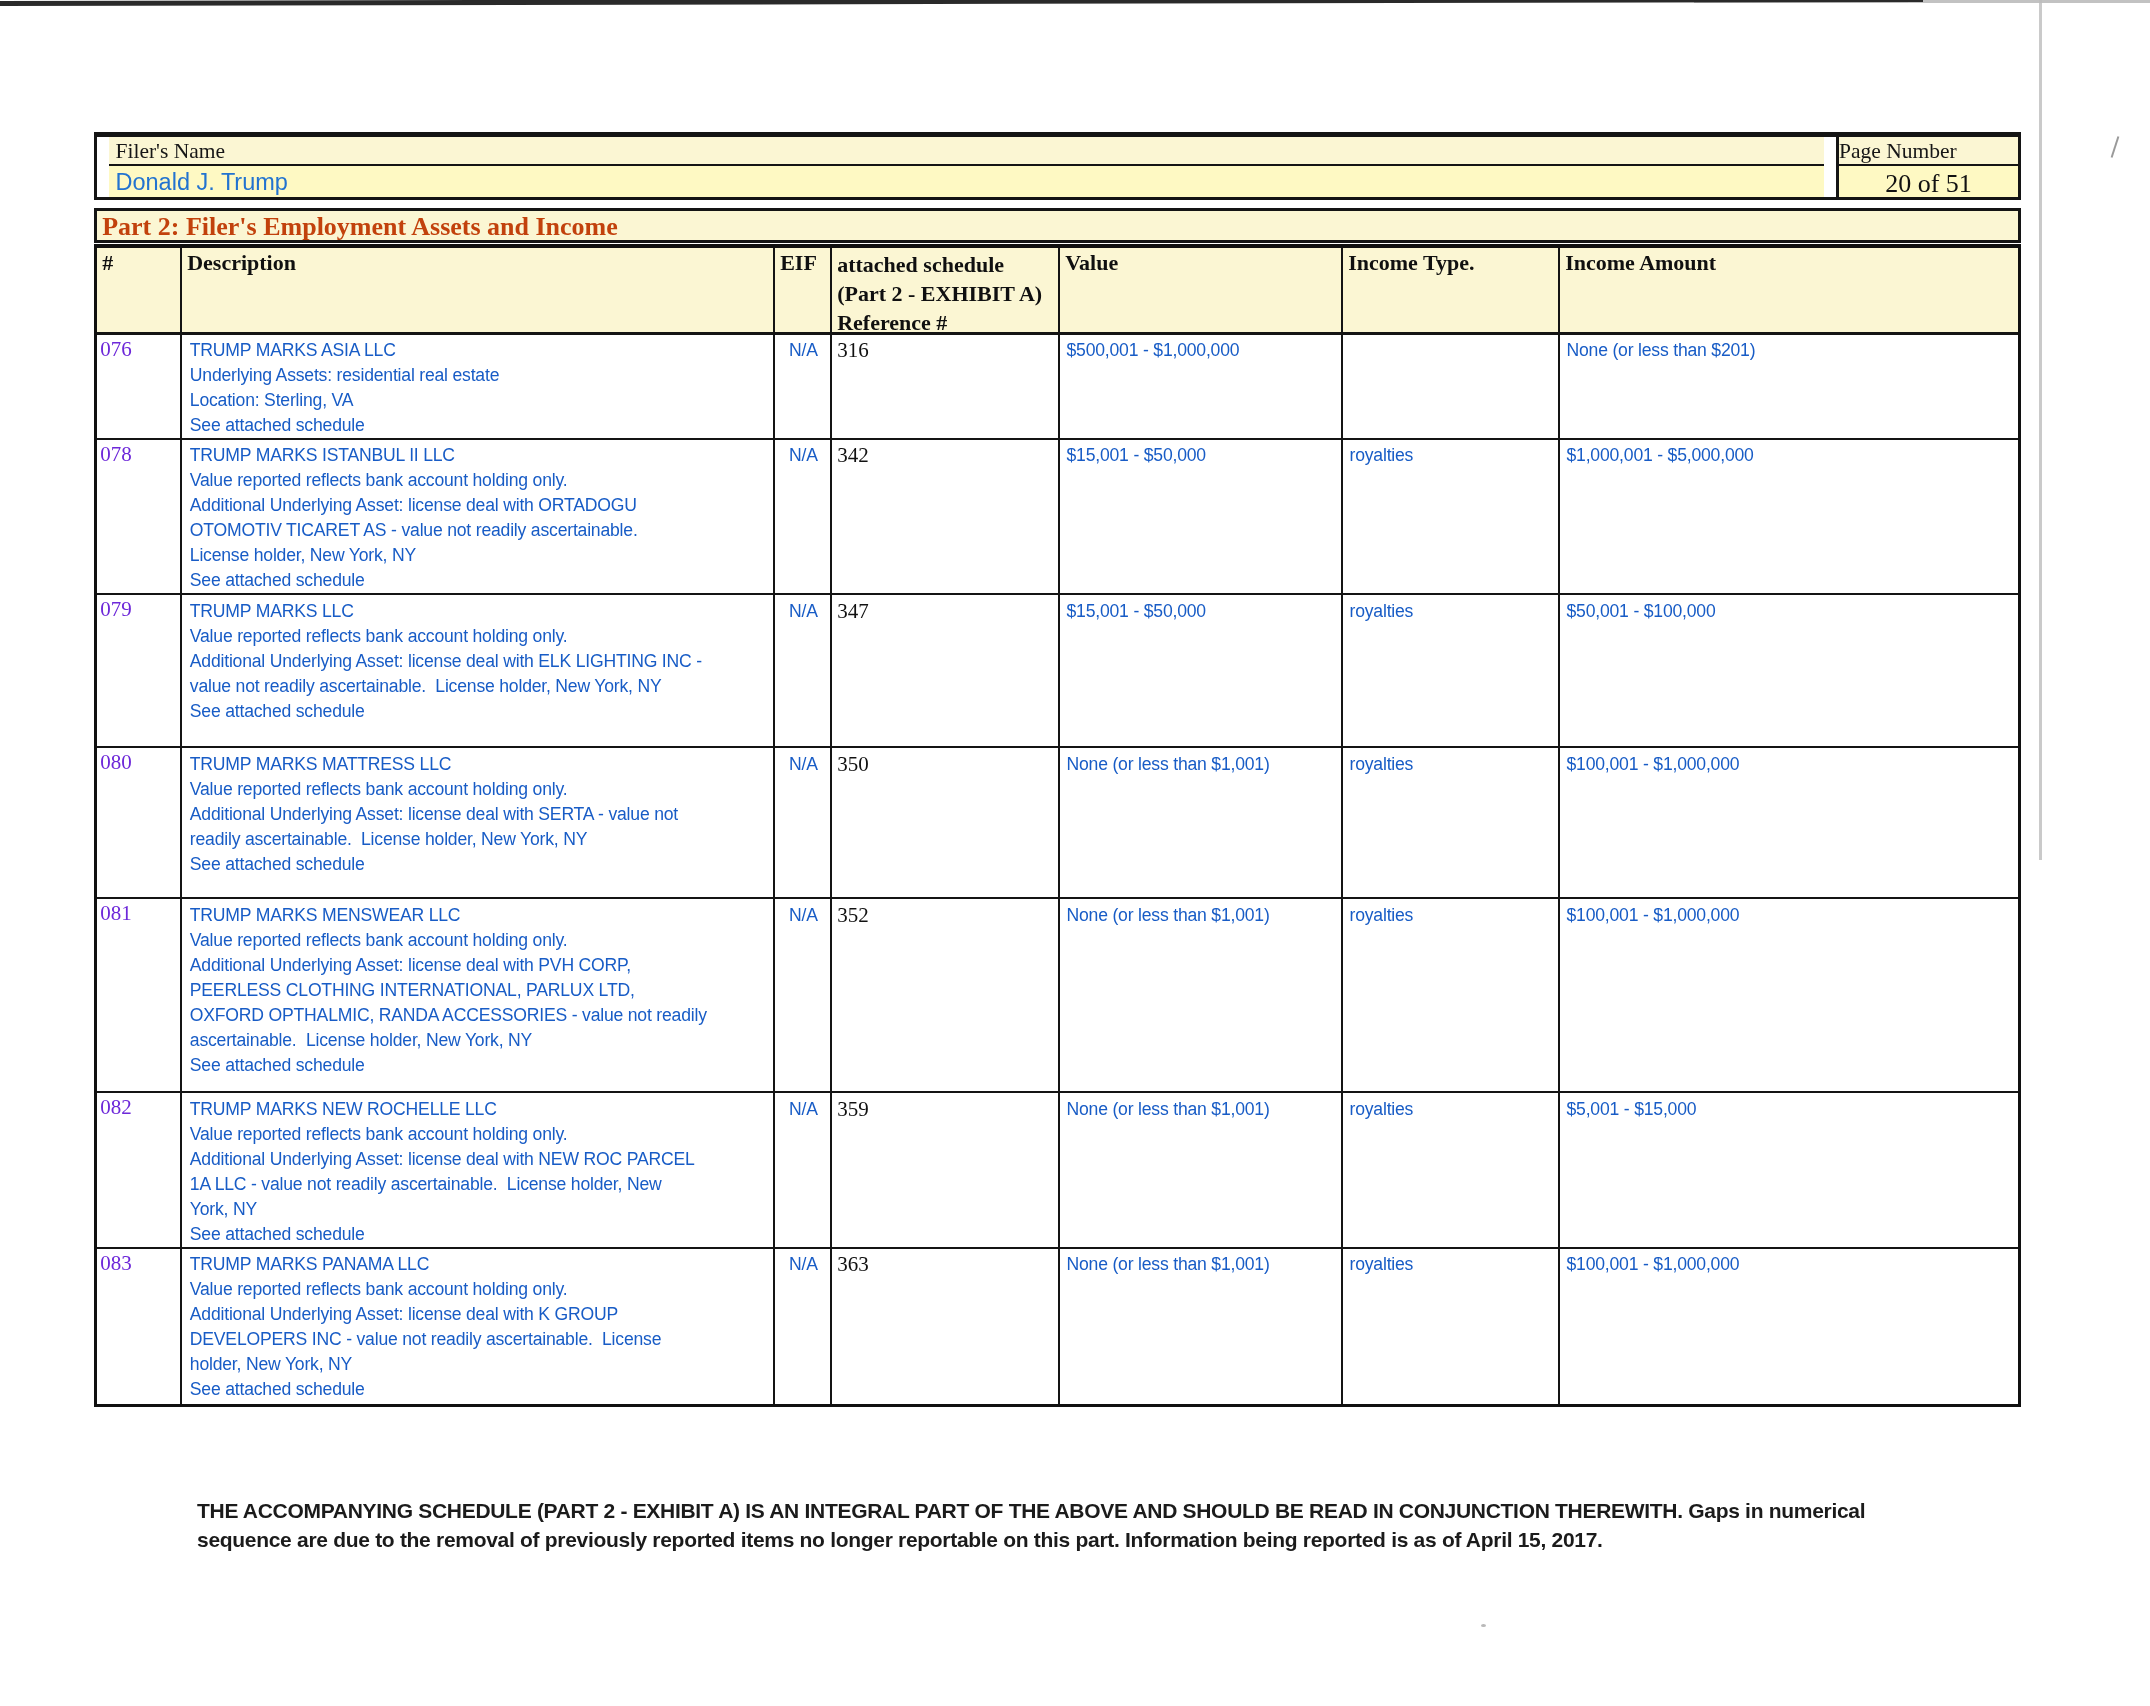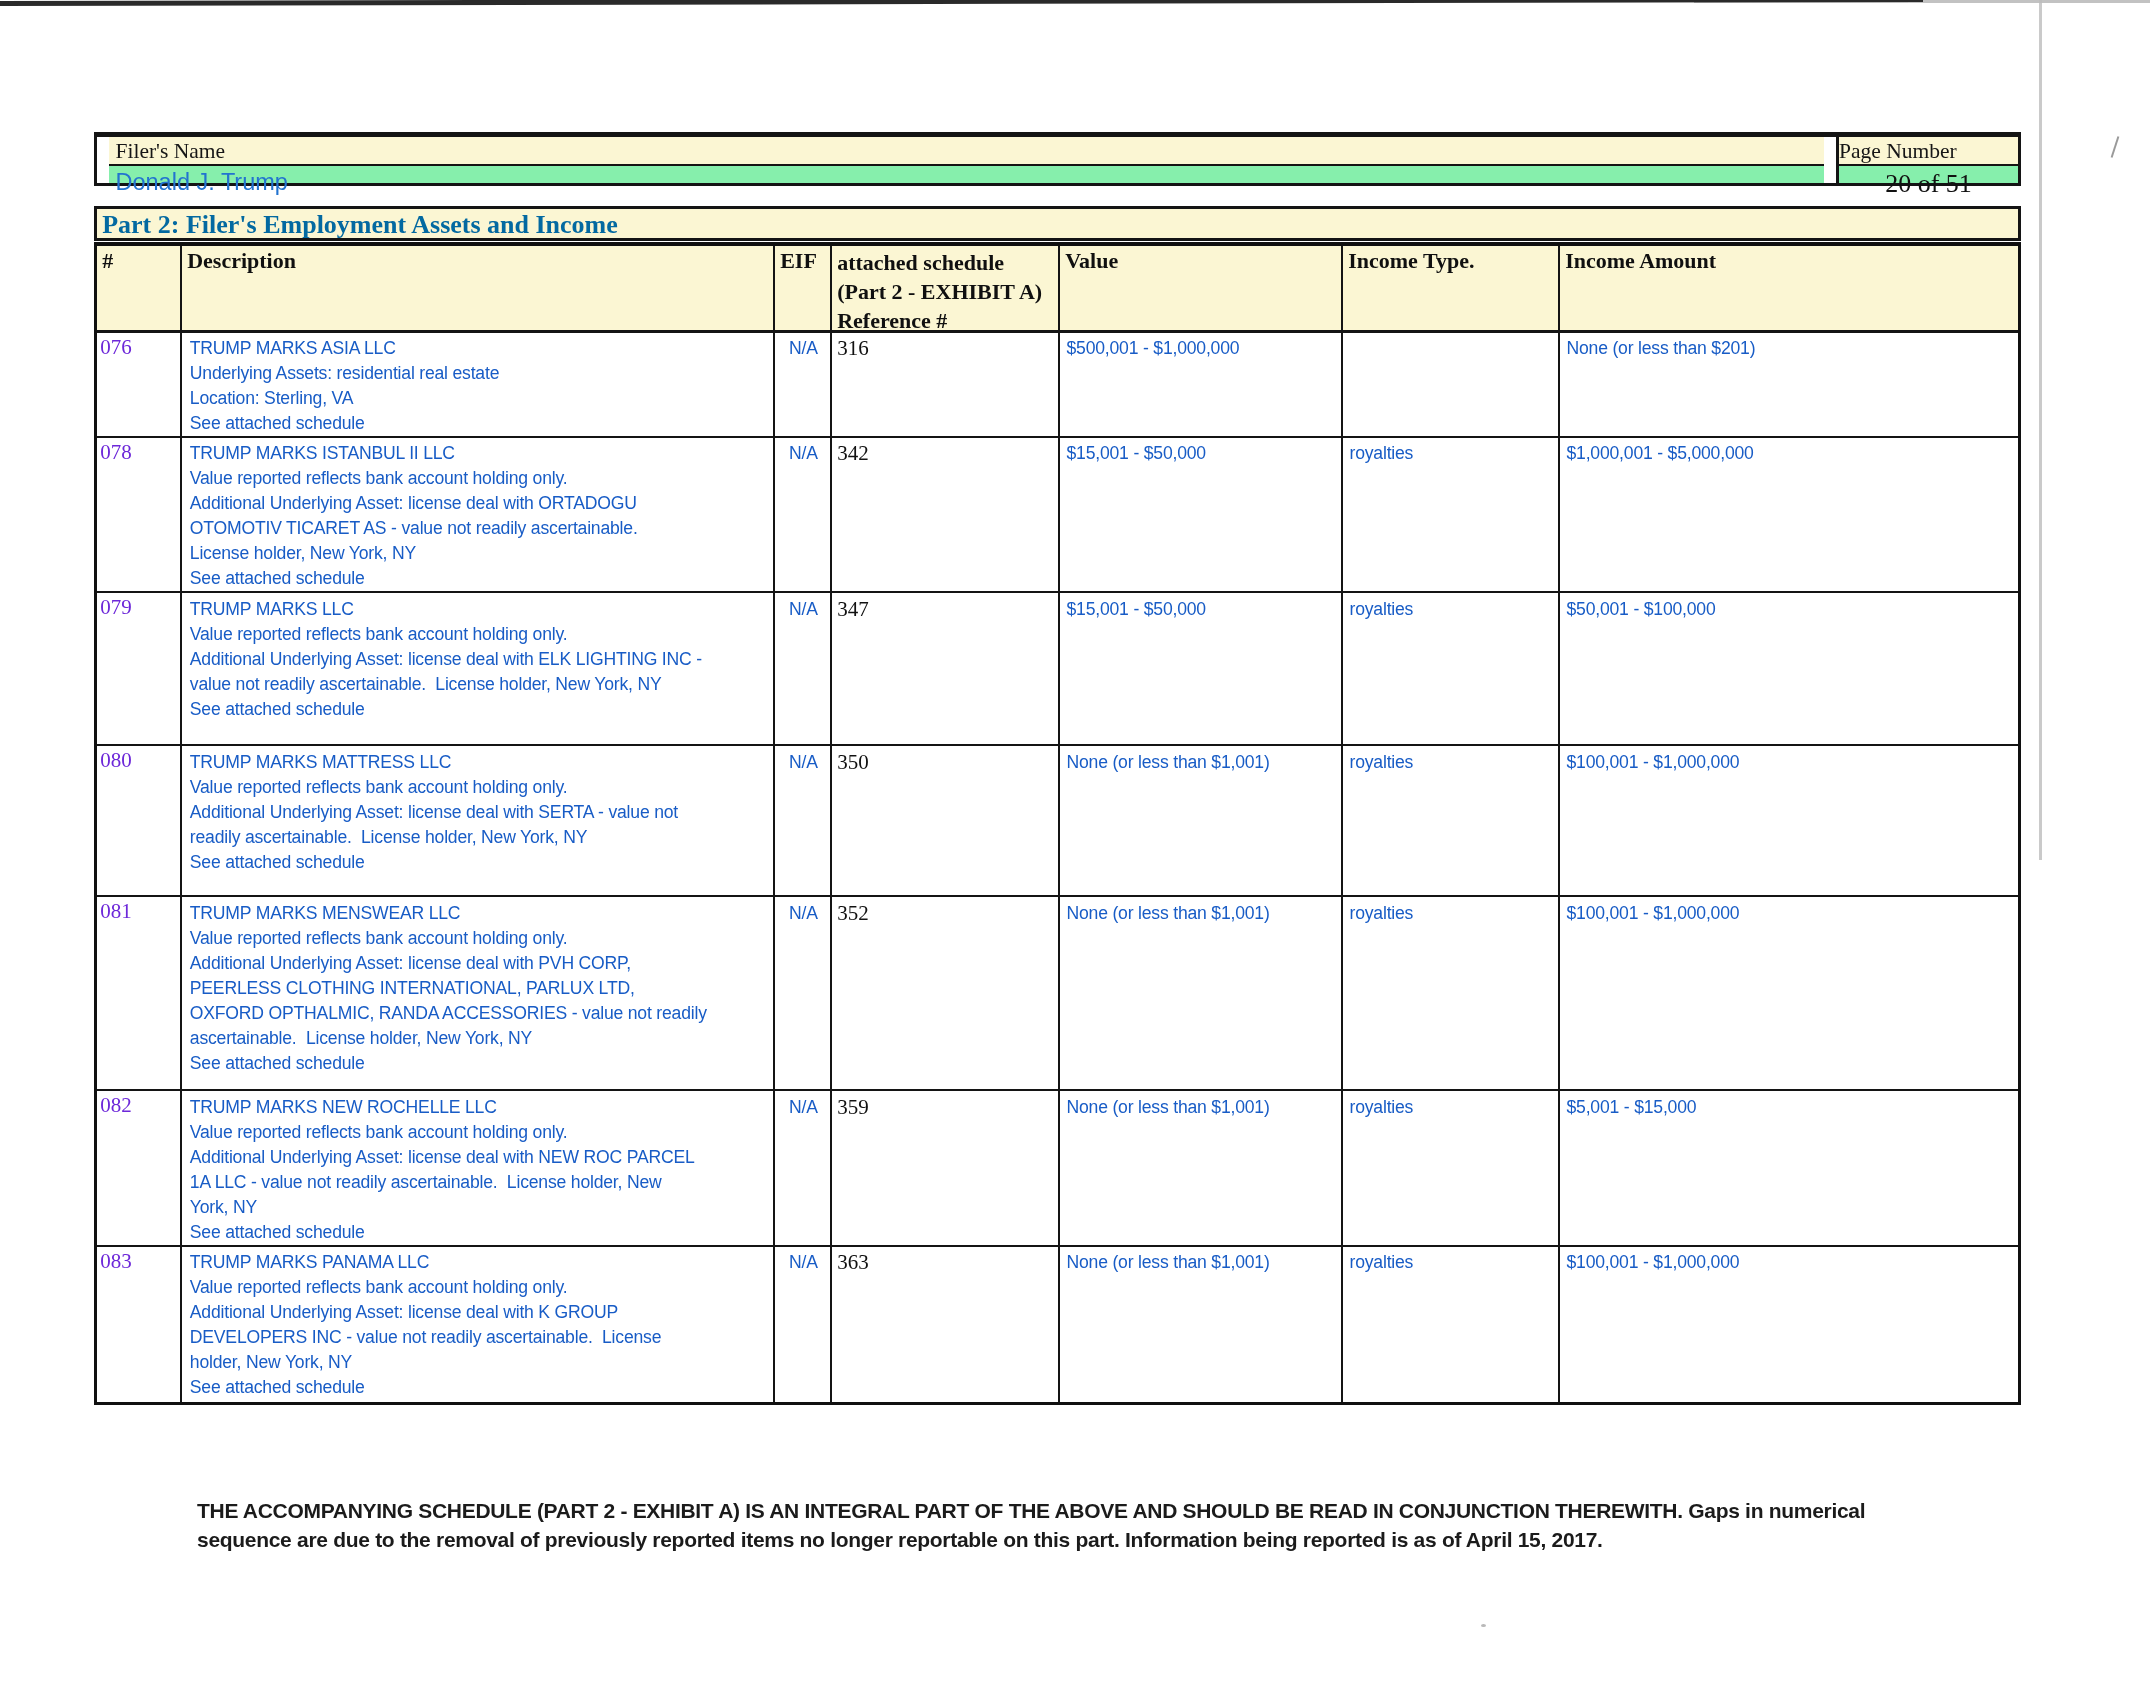--- a/index.html
+++ b/index.html
@@ -30,29 +30,29 @@
   .doc { position:absolute; left:94px; top:132px; width:1927px; }
 
   
   .header-grid {
     display:grid; grid-template-columns:1727px 1fr;
     border:3.3px solid #141414; border-top-width:5.2px;
   }
   .hg-cell { font-family:"Liberation Serif","DejaVu Serif",serif; font-size:21.5px;margin-left:12px; }
   .hg-label-row { background:#fbf6d3; height:29px; border-bottom:2.6px solid #141414; padding:2px 0 0 6.5px; }
   .hg-pn { border-left:3.9px solid #141414; text-align:left; padding-left:0; }
-  .hg-value-row { background:#86efac; height:17px; padding:2.6px 0 0 6.5px; }
+  .hg-value-row { background:#fef9c3; height:31px; padding:2.6px 0 0 6.5px; }
   .filer-name { font-family:"Liberation Sans","DejaVu Sans",sans-serif; color:#2273d0; font-size:23.5px; }
   .page-num-val { text-align:center; font-size:26px; padding-left:0; color:#111; }
 
   
   .part-title {
-    margin-top:20px; background:#fbf6d3; border:3.3px solid #141414; border-top-width:3.9px;
+    margin-top:8px; background:#fbf6d3; border:3.3px solid #141414; border-top-width:3.9px;
     height:35px; font-family:"Liberation Serif","DejaVu Serif",serif;
-    font-weight:bold; font-size:26px; padding:1.3px 0 0 5.2px; color:#0369a1;
+    font-weight:bold; font-size:26px; padding:1.3px 0 0 5.2px; color:#c2410c;
   }
 
   
   .table { border:3.9px solid #101010; border-top-width:4.6px; margin-top:0.7px; background:#fff; }
   .row { display:grid; grid-template-columns:85px 593px 57px 228px 283px 217px 456px; }
   .row + .row { border-top:2.6px solid #141414; }
   .c { border-right:2px solid #141414; white-space:pre; overflow:hidden; }
   .c:last-child { border-right:none; }
 
   .thead { background:#fbf6d3; height:85px; border-bottom:1.3px solid #141414; }

